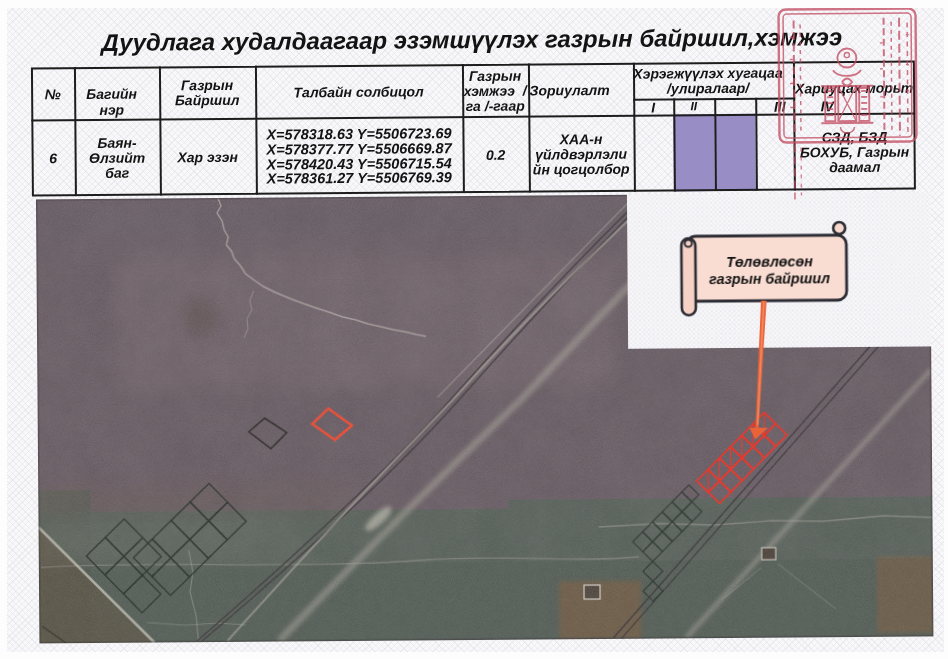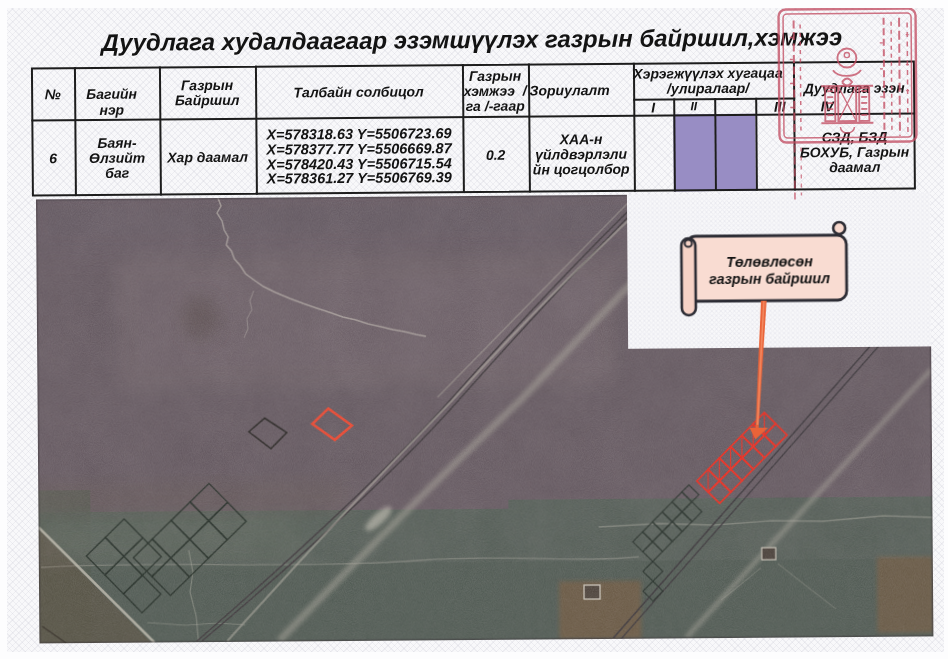--- a/index.html
+++ b/index.html
@@ -75,27 +75,27 @@
   <div class="t" style="left:635px;top:68px;width:150px;font-size:14px;line-height:14.8px;">Хэрэгжүүлэх хугацаа<br>/улиралаар/</div>
 
   <div class="t" style="left:635px;top:101px;width:40px;font-size:14px;">I</div>
 
   <div class="t" style="left:675px;top:101px;width:41px;font-size:12px;">II</div>
 
   <div class="t" style="left:716px;top:101px;width:41px;font-size:14px;margin-left:45px;">III</div>
 
   <div class="t" style="left:757px;top:101px;width:52px;font-size:14px;margin-left:46px;">IV</div>
 
-  <div class="t" style="left:795px;top:83px;width:122px;font-size:14px;">Дуудлага эзэн</div>
+  <div class="t" style="left:795px;top:83px;width:122px;font-size:14px;">Хариуцах морьт</div>
 
   <div class="t" style="left:33px;top:147px;width:43px;font-size:14px;">6</div>
 
   <div class="t" style="left:76px;top:133px;width:85px;font-size:14px;line-height:14.8px;">Баян-<br>Өлзийт<br>баг</div>
 
-  <div class="t" style="left:161px;top:147px;width:96px;font-size:14px;">Хар даамал</div>
+  <div class="t" style="left:161px;top:147px;width:96px;font-size:14px;">Хар эзэн</div>
 
   <div class="t" style="left:257px;top:126px;width:207px;font-size:14.5px;line-height:14.8px;">X=578318.63 Y=5506723.69<br>X=578377.77 Y=5506669.87<br>X=578420.43 Y=5506715.54<br>X=578361.27 Y=5506769.39</div>
 
   <div class="t" style="left:464px;top:147px;width:66px;font-size:14px;">0.2</div>
 
   <div class="t" style="left:530px;top:133px;width:105px;font-size:14px;line-height:14.8px;">ХАА-н<br>үйлдвэрлэли<br>йн цогцолбор</div>
 
   <div class="t" style="left:795px;top:133px;width:122px;font-size:14px;line-height:14.8px;">СЗД, БЗД<br>БОХУБ, Газрын<br>даамал</div>
 
   <svg id="map" style="position:absolute;left:37px;top:196px;filter:blur(0.4px);" width="894" height="444" viewBox="0 0 894 444">

